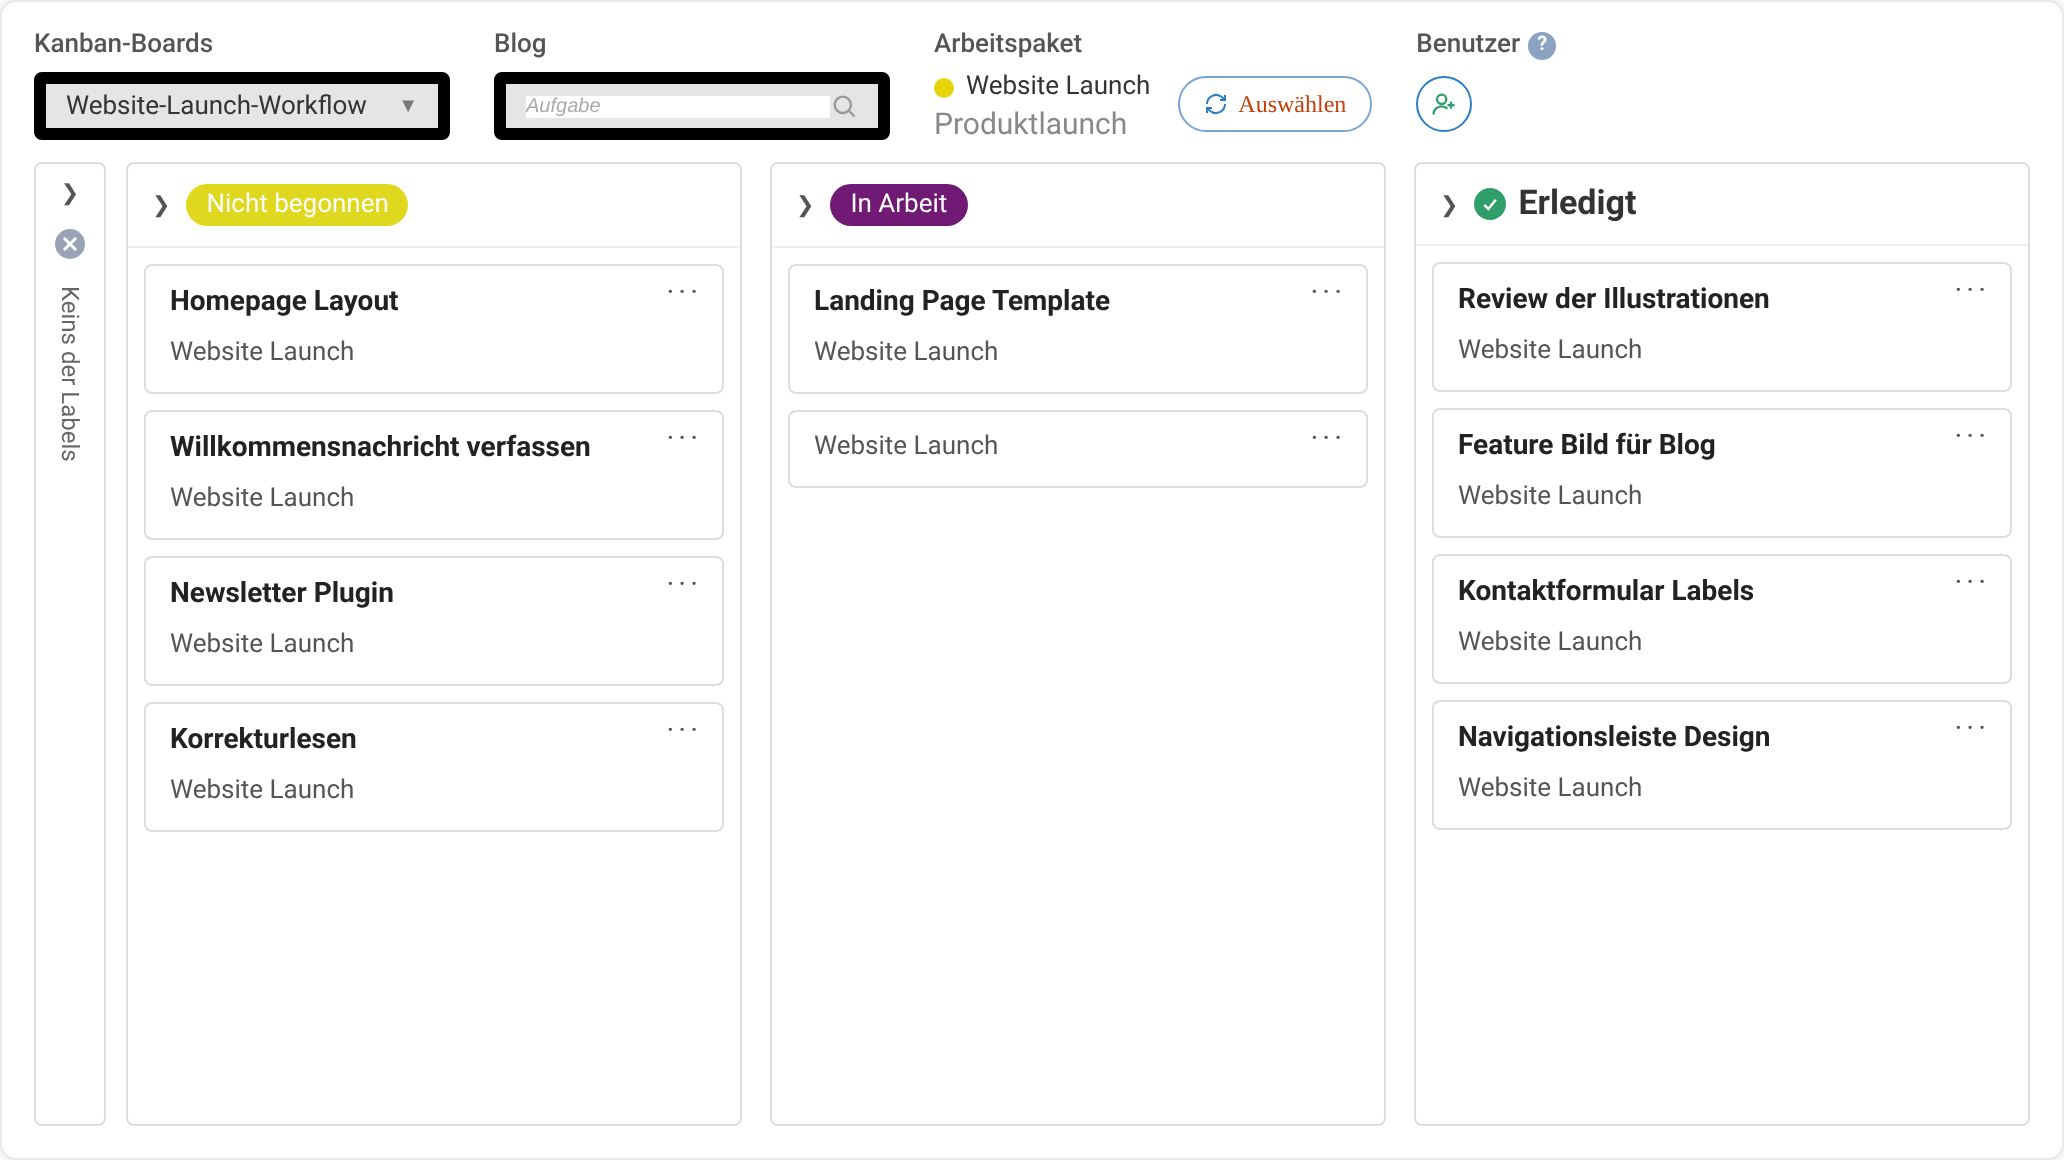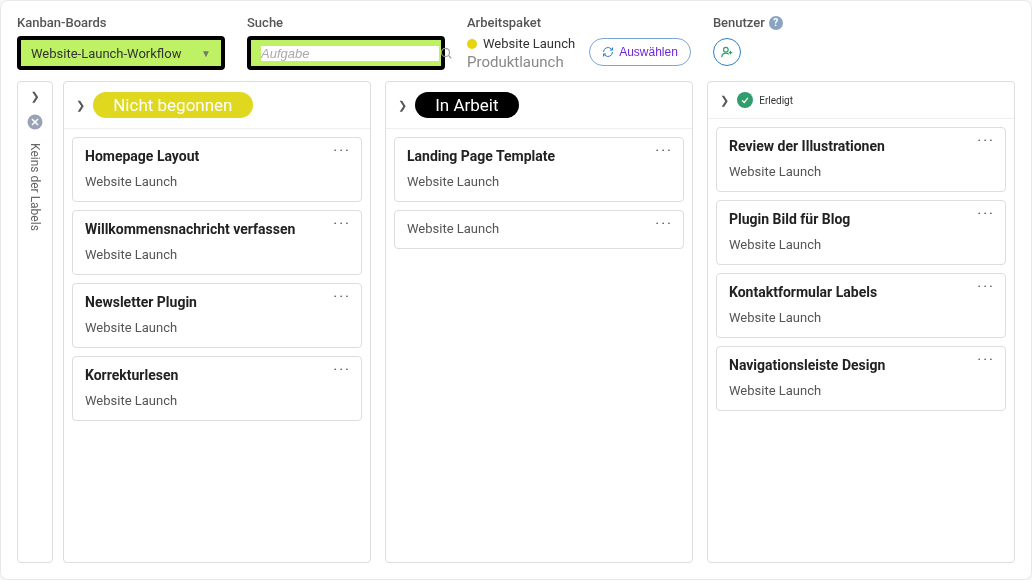--- a/index.html
+++ b/index.html
@@ -28,58 +28,59 @@
     }
     .header-group { display: flex; flex-direction: column; gap: 6px; }
     .header-label { font-size: 13px; color: #555; font-weight: 500; }
     .header-label.help { display: inline-flex; align-items: center; gap: 4px; }
     .help-icon {
       width: 14px; height: 14px; border-radius: 50%;
       background: #8aa3c2; color: #fff; font-size: 10px; font-weight: 700;
       display: inline-flex; align-items: center; justify-content: center;
     }
     .select-box, .search-box {
-      border: 4px solid #000000;
+      border: 6px solid #000000;
       border-radius: 4px;
       height: 34px;
       display: flex;
       align-items: center;
       padding: 0 10px;
-      background: #bef264;
+      background: #e5e5e5;
       font-size: 13px;
     }
     .select-box { width: 208px; justify-content: space-between; cursor: pointer; }
     .caret { font-size: 10px; color: #777; }
     .search-box { width: 198px; color: #999; justify-content: space-between; }
     .search-box input {
-      border: none; outline: none; flex: 1; font-size: 13px; font-style: italic;
+      border: none; outline: none; flex: 1; font-size: 10px; font-style: italic;
       color: #999;
     }
     .search-box input::placeholder { color: #aaa; font-style: italic; }
     .search-icon svg { width: 14px; height: 14px; display: block; }
 
     .ap-block { display: flex; gap: 14px; align-items: flex-start; }
     .ap-info { display: flex; flex-direction: column; gap: 2px; }
     .ap-row { display: flex; align-items: center; gap: 6px; }
     .dot { width: 10px; height: 10px; border-radius: 50%; background: #e8d40a; display: inline-block; }
     .ap-name { font-size: 13px; color: #333; }
     .ap-sub { font-size: 15px; color: #888; }
     .btn-ausw {
       border: 1px solid #7aa6d6;
-      color: #6d28d9;
+      color: #c2410c;
       background: #fff;
       border-radius: 16px;
       height: 28px;
       padding: 0 12px;
       display: inline-flex;
       align-items: center;
       gap: 5px;
       font-size: 12px;
       cursor: pointer;
       margin-top: 2px;
+      font-family: Liberation Serif, serif;
     }
     .refresh-icon svg { width: 12px; height: 12px; display: block; }
     .user-btn {
       width: 28px; height: 28px; border-radius: 50%;
       border: 1px solid #2c7fc9; display: inline-flex;
       align-items: center; justify-content: center; color: #2f9e6b;
       cursor: pointer; margin-top: 2px;
     }
     .user-btn svg { width: 14px; height: 14px; display: block; }
 
@@ -134,35 +135,35 @@
     .col-header {
       display: flex;
       align-items: center;
       gap: 8px;
       padding: 10px 12px;
       border-bottom: 1px solid #eee;
     }
     .col-header .chev { font-size: 11px; color: #555; cursor: pointer; }
     .status-pill {
       border-radius: 14px;
-      padding: 3px 20px;
-      font-size: 17px;
+      padding: 3px 10px;
+      font-size: 13px;
       color: #fff;
       display: inline-flex;
       align-items: center;
     }
     .pill-yellow { background: #e0d81f; }
-    .pill-blue { background: #000000; }
+    .pill-blue { background: #701a75; }
     .status-done { display: inline-flex; align-items: center; gap: 6px; }
     .status-done .check {
       width: 16px; height: 16px; border-radius: 50%;
       background: #2f9e6b; display: inline-flex; align-items: center; justify-content: center;
     }
     .status-done .check svg { width: 10px; height: 10px; display: block; }
-    .status-done .label { font-size: 10px; color: #333; font-weight: 400; }
+    .status-done .label { font-size: 17px; color: #333; font-weight: 700; }
 
     .col-body {
       padding: 8px;
       display: flex;
       flex-direction: column;
       gap: 8px;
       overflow: auto;
       flex: 1;
     }
     .card {
@@ -192,21 +193,21 @@
   <div class="header">
     <div class="header-group">
       <span class="header-label">Kanban-Boards</span>
       <div class="select-box">
         <span>Website-Launch-Workflow</span>
         <span class="caret">▼</span>
       </div>
     </div>
 
     <div class="header-group">
-      <span class="header-label">Suche</span>
+      <span class="header-label">Blog</span>
       <div class="search-box">
         <input type="text" placeholder="Aufgabe" style="">
         <span class="search-icon">
           <svg viewBox="0 0 24 24" fill="none" stroke="#999" stroke-width="2">
               <circle cx="11" cy="11" r="7"></circle>
               <line x1="21" y1="21" x2="16.65" y2="16.65"></line>
             </svg>
         </span>
       </div>
     </div>
@@ -324,21 +325,21 @@
             </span>
           </div>
           <div class="col-body">
             <div class="card">
               <span class="card-menu">···</span>
               <div class="card-title">Review der Illustrationen</div>
               <div class="card-sub">Website Launch</div>
             </div>
             <div class="card">
               <span class="card-menu">···</span>
-              <div class="card-title">Plugin Bild für Blog</div>
+              <div class="card-title">Feature Bild für Blog</div>
               <div class="card-sub">Website Launch</div>
             </div>
             <div class="card">
               <span class="card-menu">···</span>
               <div class="card-title">Kontaktformular Labels</div>
               <div class="card-sub">Website Launch</div>
             </div>
             <div class="card">
               <span class="card-menu">···</span>
               <div class="card-title">Navigationsleiste Design</div>

